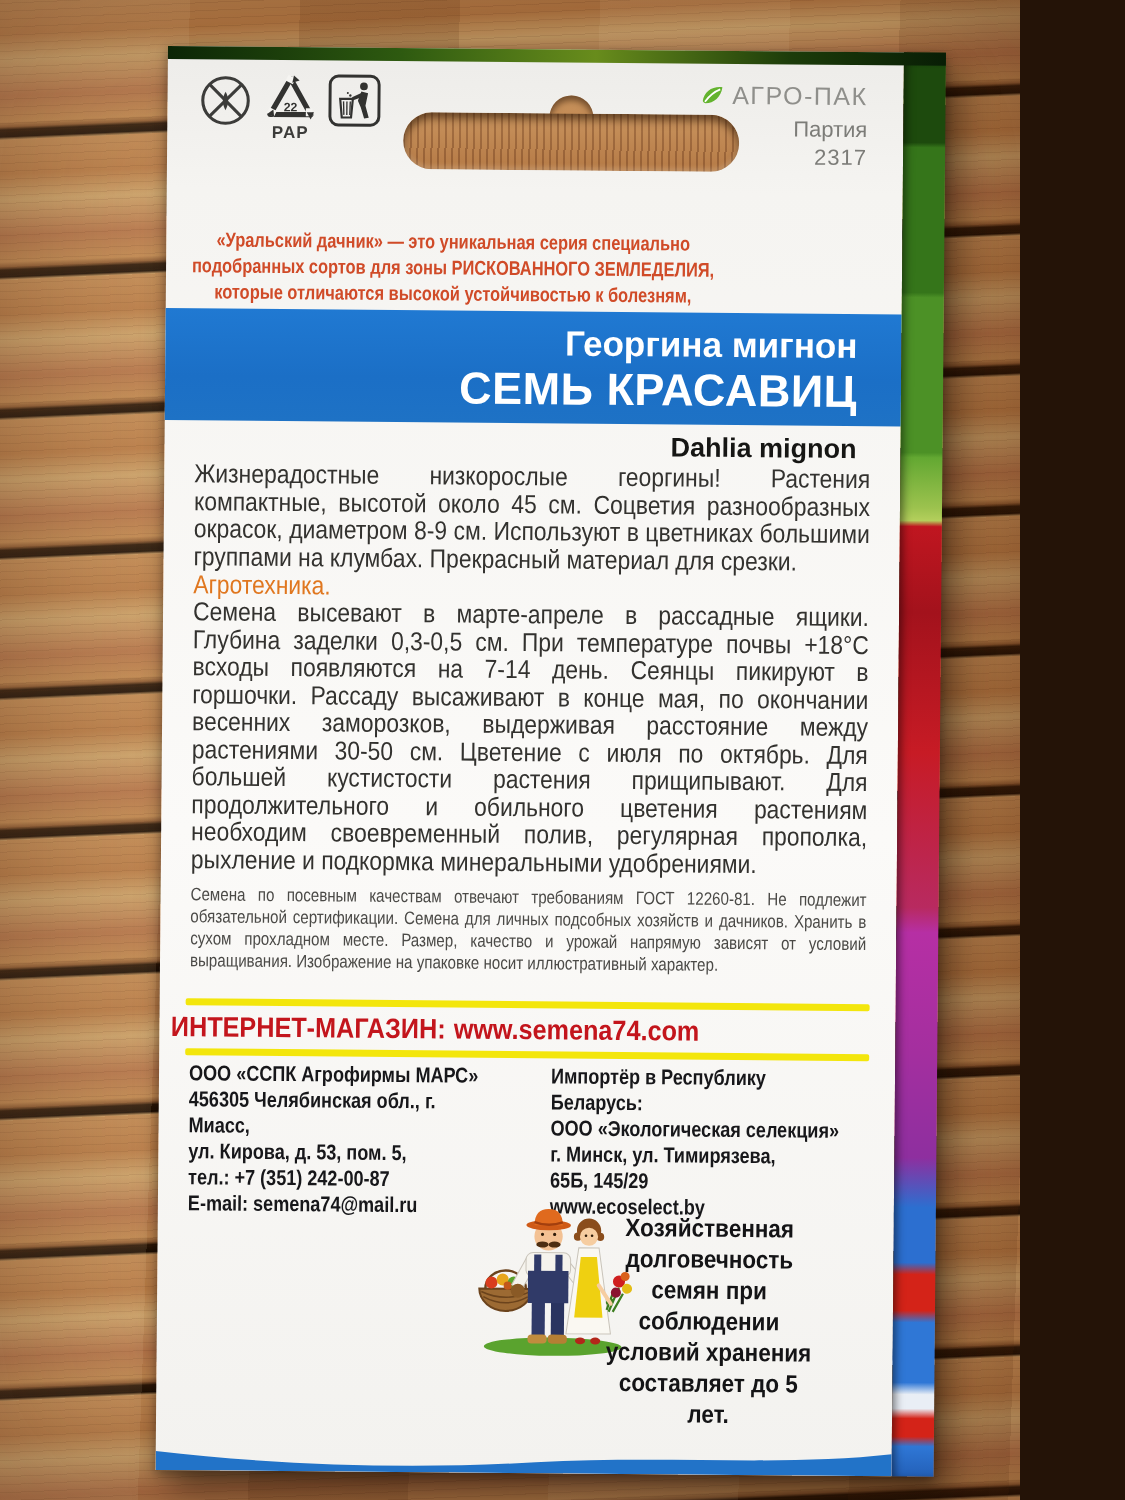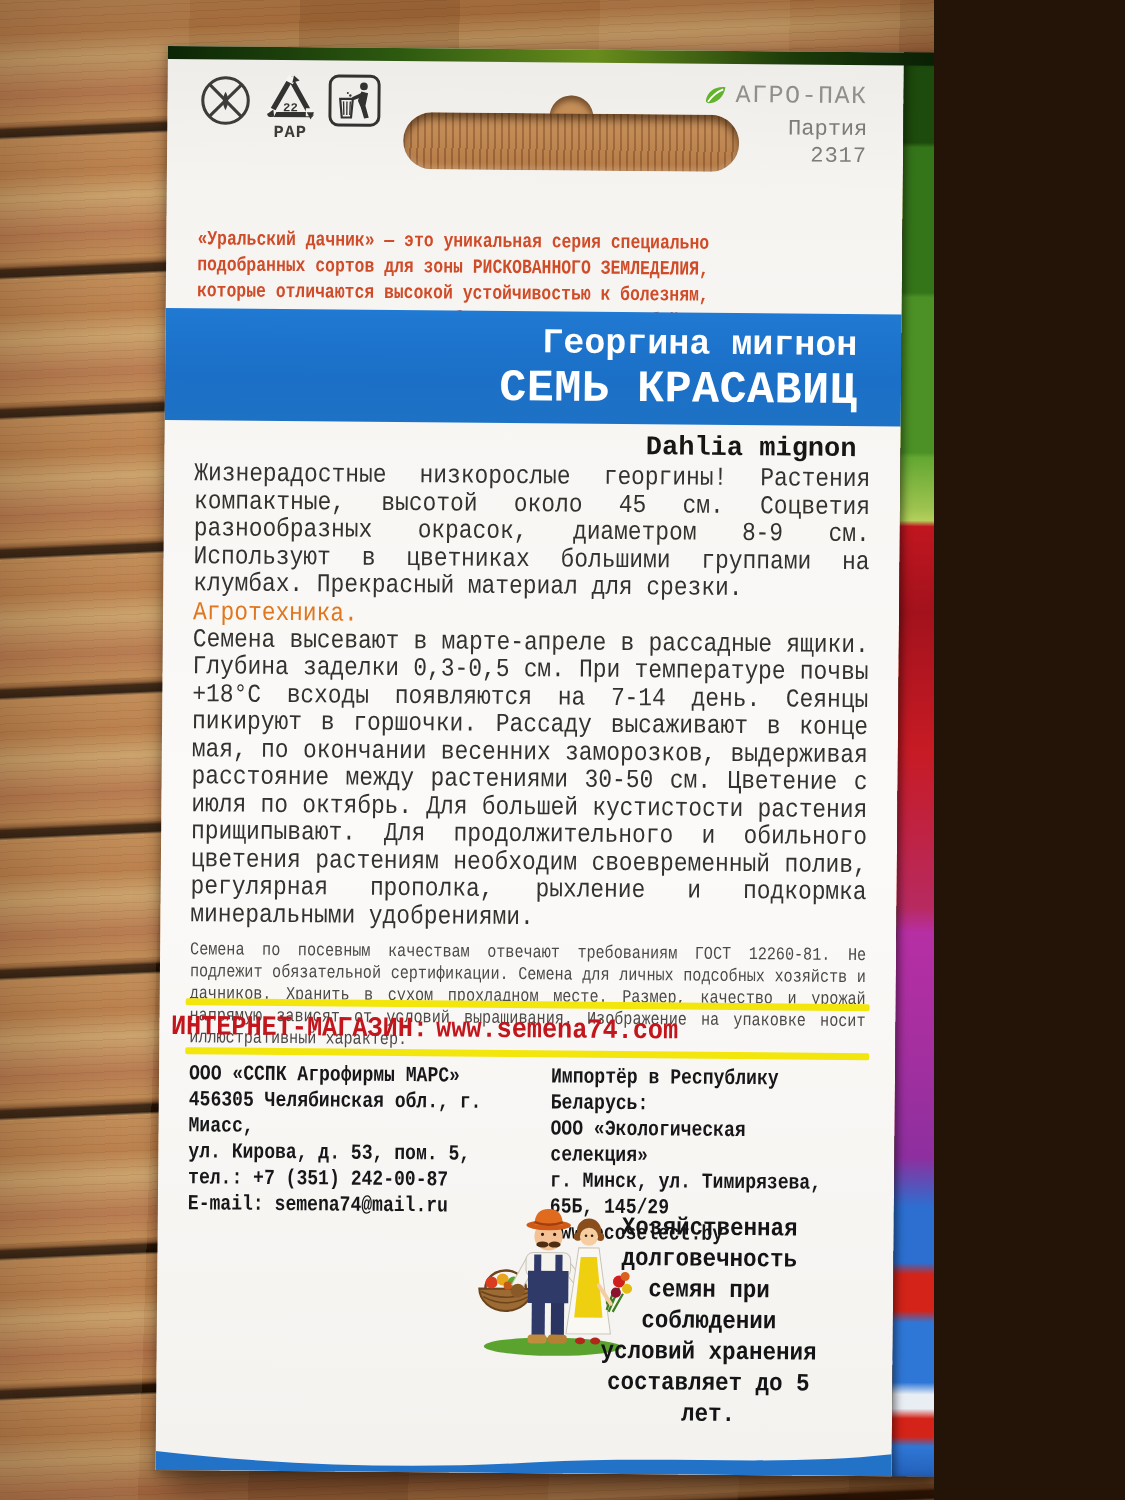--- a/index.html
+++ b/index.html
@@ -1,17 +1,17 @@
 <!DOCTYPE html>
 <html><head>
 <meta charset="utf-8">
 <style>
   html,body{margin:0;padding:0;background:#241307;}
-  .stage{position:relative;width:934px;height:1500px;overflow:hidden;
-         font-family:Liberation Mono, monospace;}
+  .stage{position:relative;width:1020px;height:1500px;overflow:hidden;
+         font-family:Liberation Sans, sans-serif;}
 
   
   .wood{position:absolute;inset:0;background-color:#b0713f;
     background-image:
       repeating-linear-gradient(92deg, rgba(255,224,176,.10) 0 190px, rgba(0,0,0,0) 190px 300px, rgba(82,38,10,.14) 300px 460px, rgba(0,0,0,0) 460px 600px),
       repeating-linear-gradient(177.5deg, rgba(0,0,0,0) 0 3px, rgba(72,33,10,.10) 3px 4px, rgba(0,0,0,0) 4px 8px),
       repeating-linear-gradient(177.5deg,
         #c18a54 0px,#b87b46 34px,#cba169 60px,#b5754a 96px,#bf8750 122px,
         #8f5c33 127px,#2b1708 130px,#1d0f05 137px,#c99a62 140px);
   }

